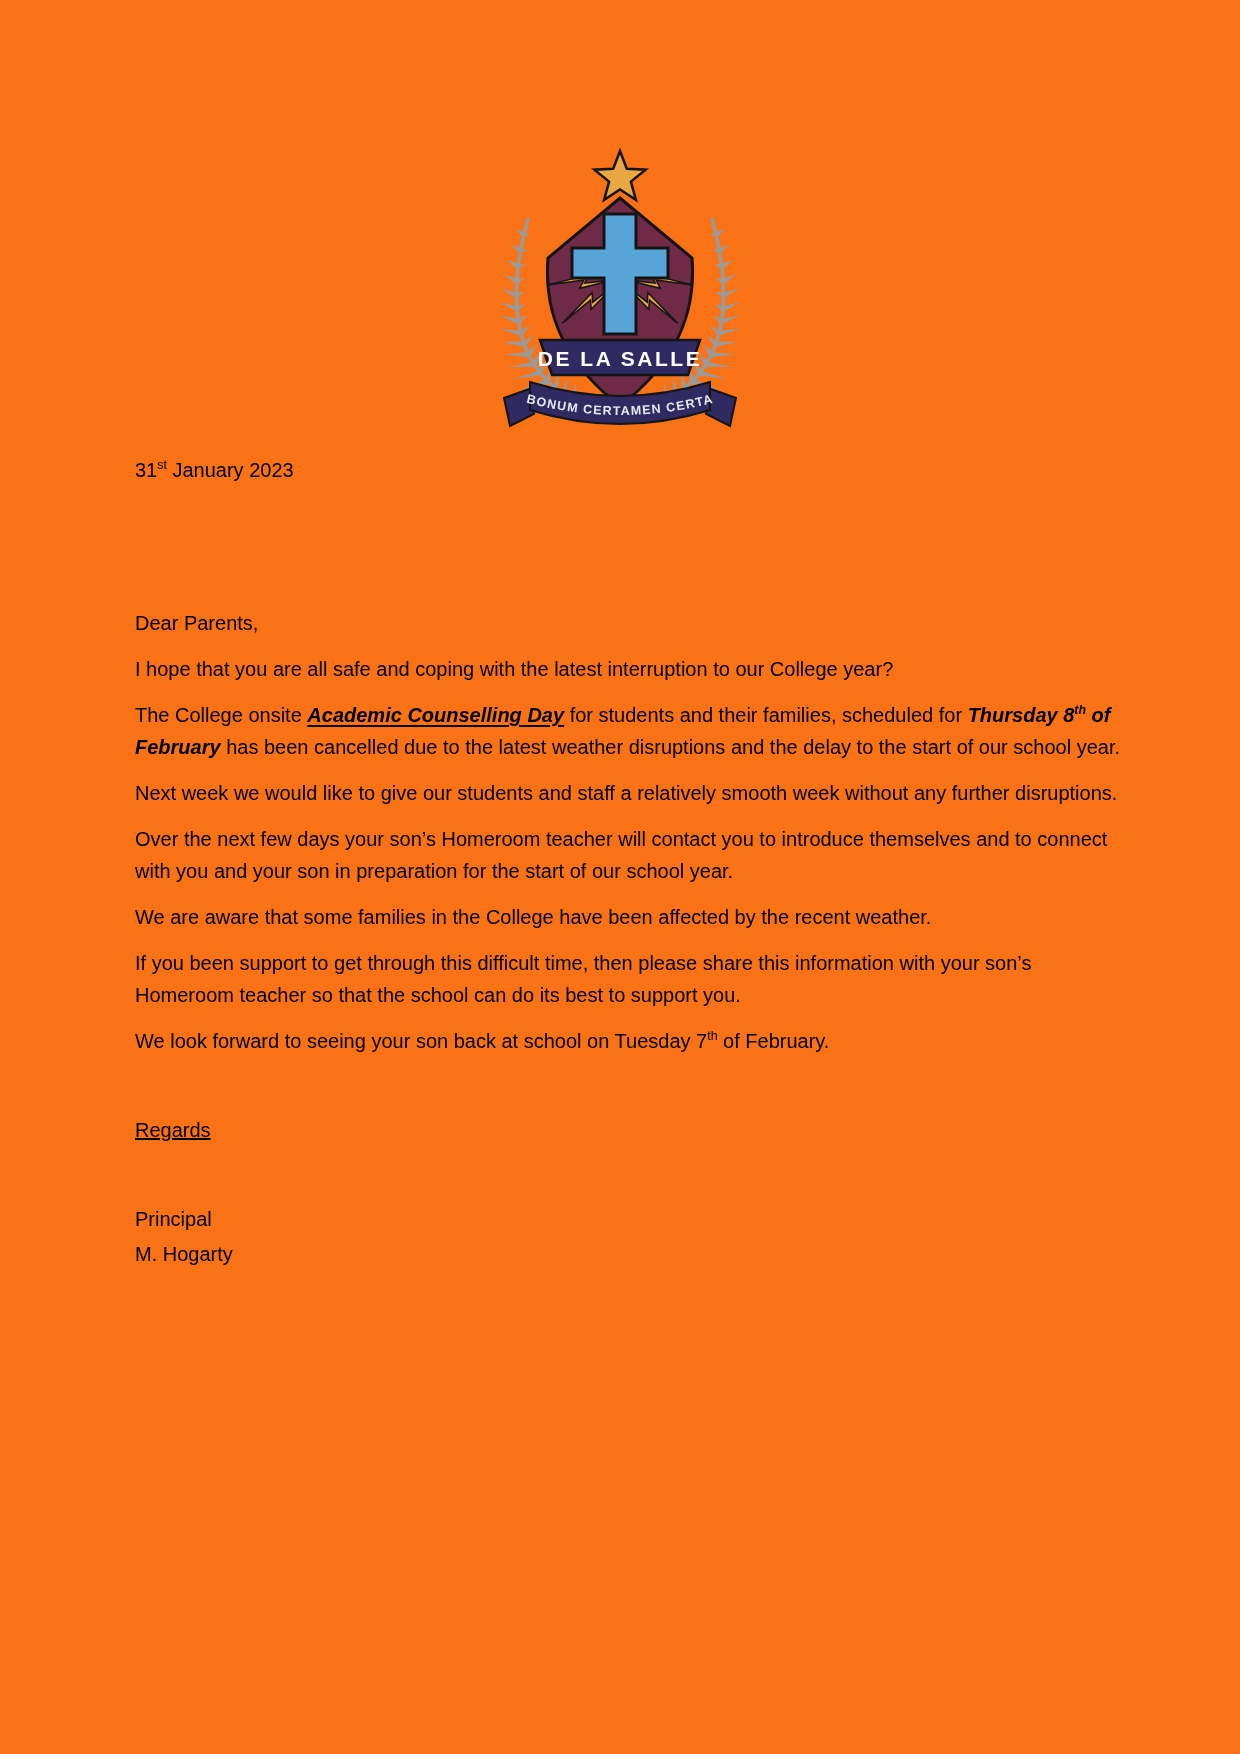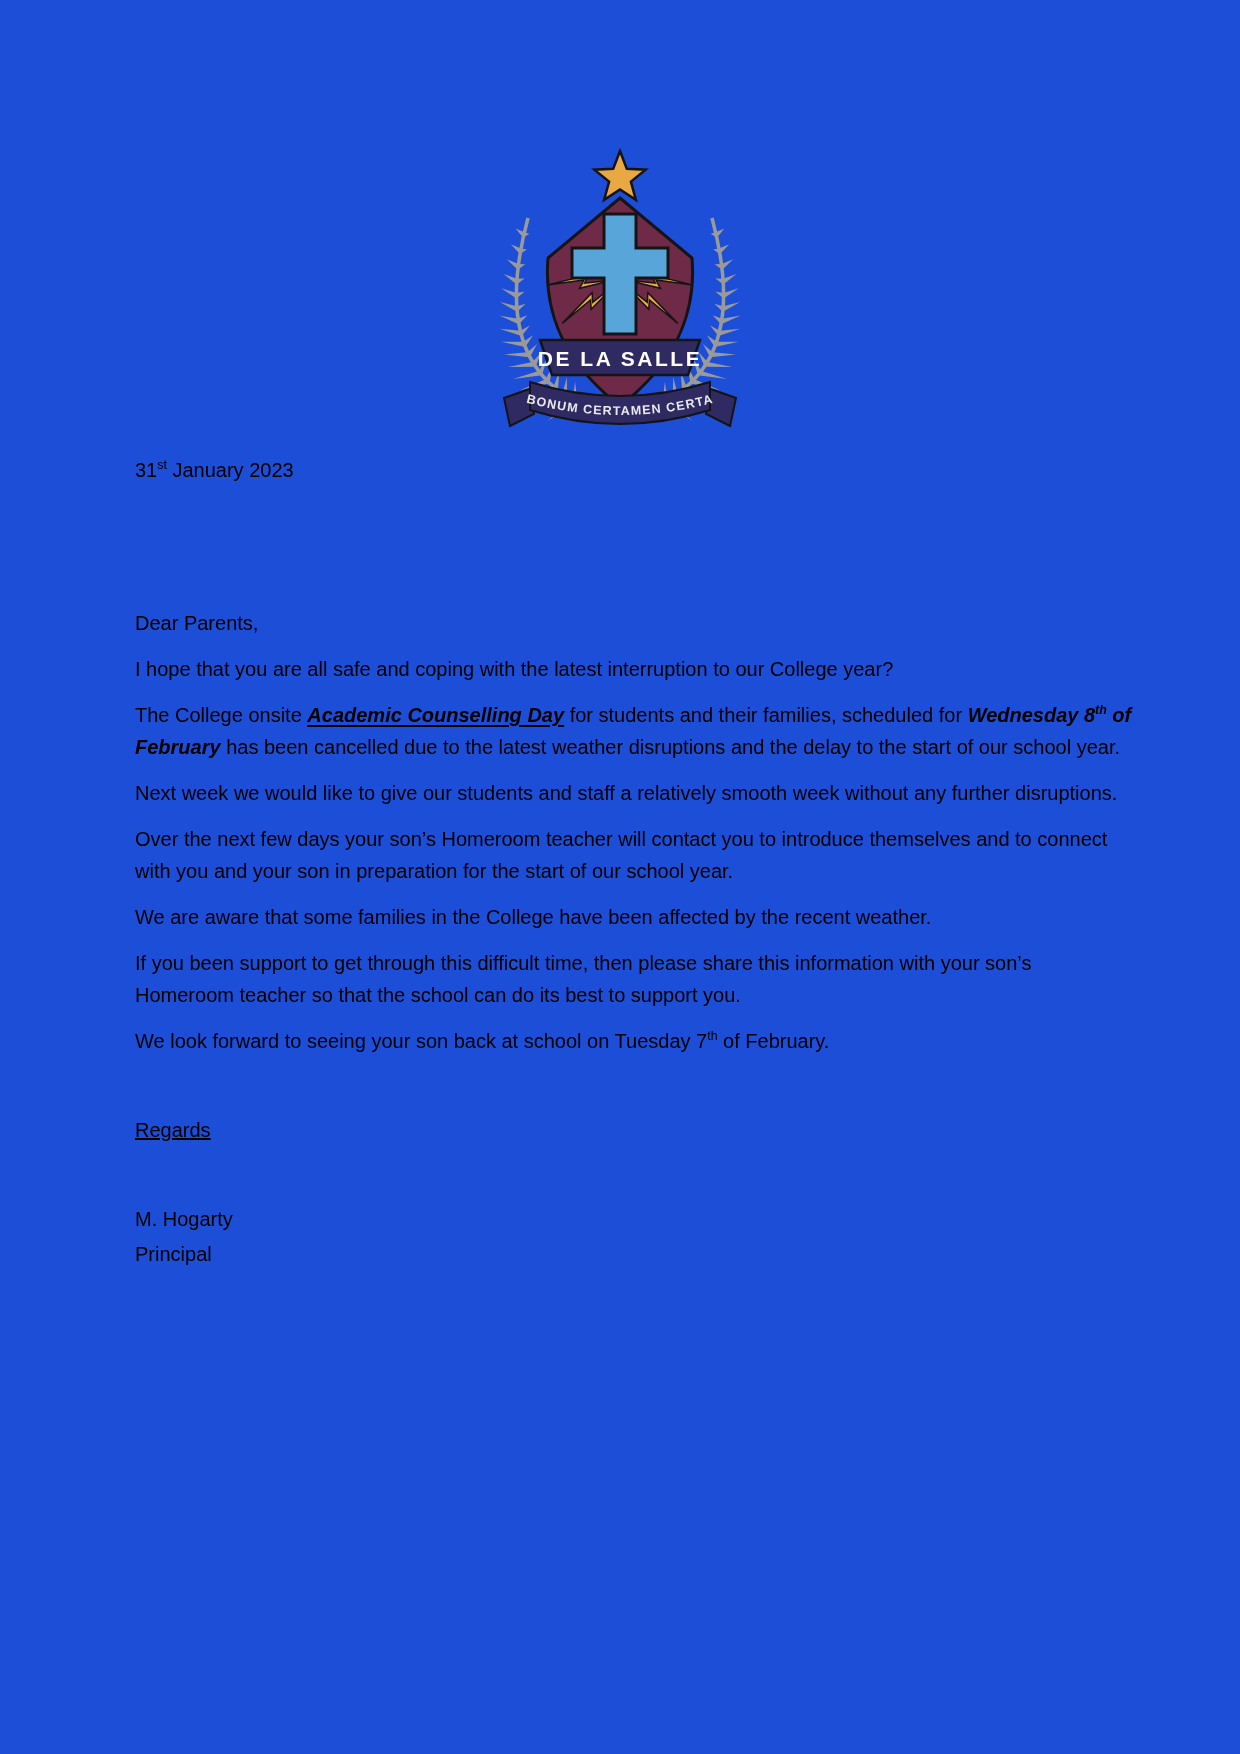--- a/index.html
+++ b/index.html
@@ -1,17 +1,17 @@
 <!DOCTYPE html>
 <html><head>
 <meta charset="utf-8">
 <style>
   html,body{margin:0;padding:0;background:#e8e8e8;}
   .page{
-    width:1240px;height:1754px;background:#1d4ed8;margin:0 auto;position:relative;
+    width:1240px;height:1754px;background:#f97316;margin:0 auto;position:relative;
     font-family:"Liberation Sans",sans-serif;color:#000;overflow:hidden;
   }
   .crest{display:block;margin:148px auto 0;}
   .content{margin:16px 0 0 135px;width:1000px;font-size:20px;line-height:32px;}
   .content p{margin:0 0 14px 0;}
   .date-line{margin:0;}
   .salutation{margin-top:121px !important;}
   .closing{margin-top:57px !important;text-decoration:underline;}
   .signature{margin-top:56px !important;line-height:35px;}
   .b{font-weight:700;font-style:italic;}
@@ -94,27 +94,27 @@
       <textPath href="#mottoArc" startOffset="50%" text-anchor="middle">BONUM CERTAMEN CERTA</textPath>
     </text>
   </svg>
 
   <div class="content">
     <p class="date-line"><span>31</span><sup>st</sup><span> January 2023</span></p>
 
     <p class="salutation">Dear Parents,</p>
 
     <p class="para"><span>I hope that you are all safe and coping with the latest interruption to our College year?</span></p>
-    <p class="para"><span>The College onsite </span><span class="b u">Academic Counselling Day</span><span> for students and their families, scheduled for </span><span class="b">Wednesday 8</span><sup class="b">th</sup><span class="b"> of February</span><span> has been cancelled due to the latest weather disruptions and the delay to the start of our school year.</span></p>
+    <p class="para"><span>The College onsite </span><span class="b u">Academic Counselling Day</span><span> for students and their families, scheduled for </span><span class="b">Thursday 8</span><sup class="b">th</sup><span class="b"> of February</span><span> has been cancelled due to the latest weather disruptions and the delay to the start of our school year.</span></p>
     <p class="para"><span>Next week we would like to give our students and staff a relatively smooth week without any further disruptions.</span></p>
     <p class="para"><span>Over the next few days your son’s Homeroom teacher will contact you to introduce themselves and to connect with you and your son in preparation for the start of our school year.</span></p>
     <p class="para"><span>We are aware that some families in the College have been affected by the recent weather.</span></p>
     <p class="para"><span>If you been support to get through this difficult time, then please share this information with your son’s Homeroom teacher so that the school can do its best to support you.</span></p>
     <p class="para"><span>We look forward to seeing your son back at school on Tuesday 7</span><sup>th</sup><span> of February.</span></p>
 
     <p class="closing">Regards</p>
 
     <div class="signature">
+      <p style="margin:0;">Principal</p>
       <p style="margin:0;">M. Hogarty</p>
-      <p style="margin:0;">Principal</p>
     </div>
   </div>
 </div>
 
 </body></html>

